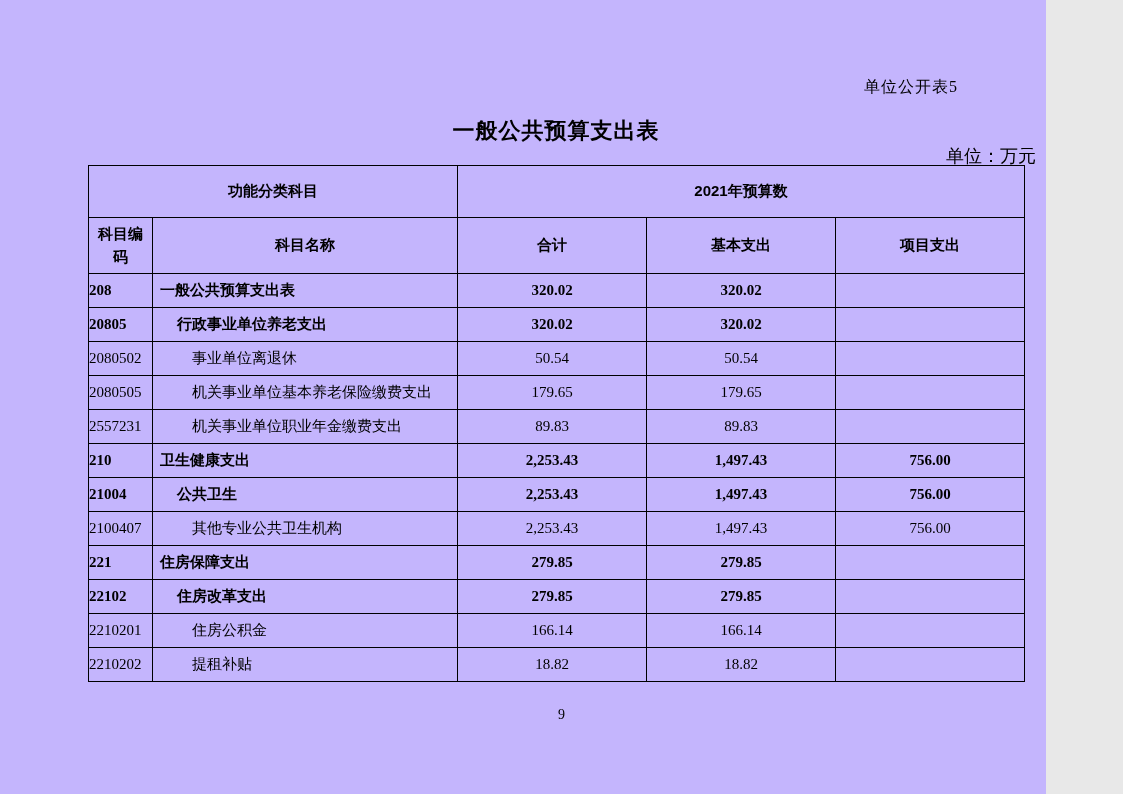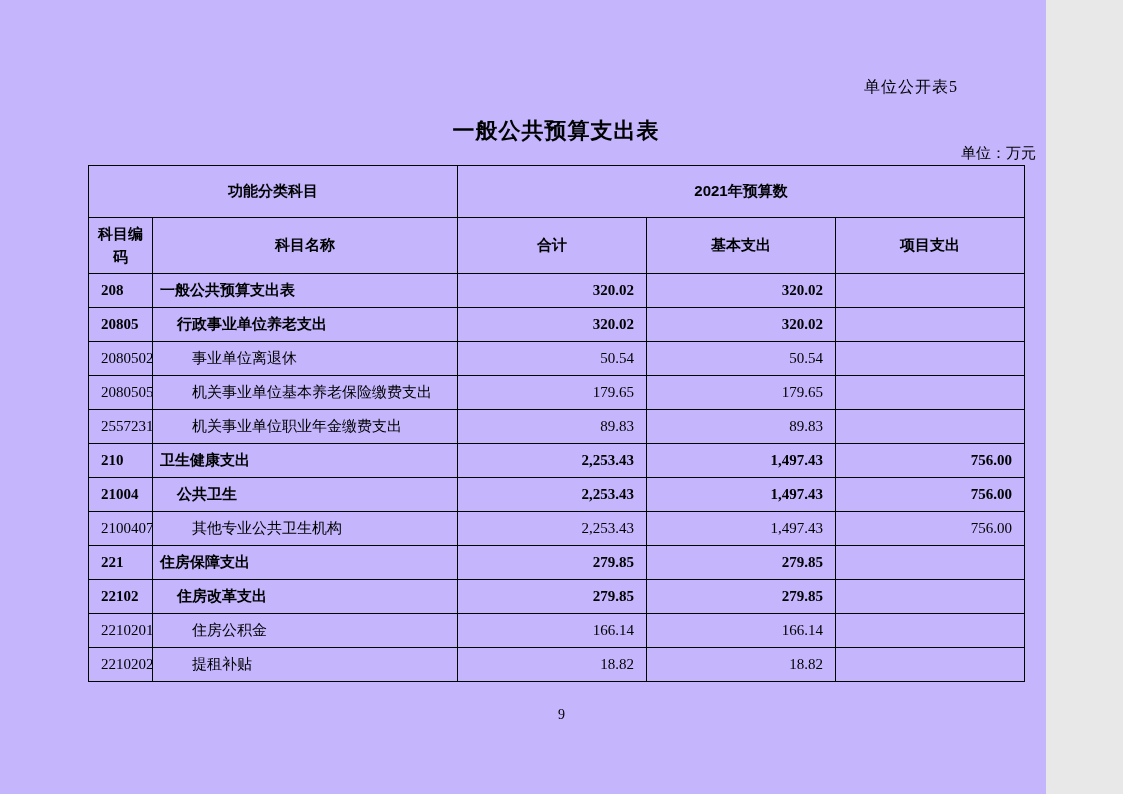--- a/index.html
+++ b/index.html
@@ -30,21 +30,21 @@
     font-weight: bold;
     font-size: 22px;
     letter-spacing: 1px;
   }
   .unit-note {
     position: absolute;
     top: 144px;
     left: 88px;
     width: 948px;
     text-align: right;
-    font-size: 15px;
+    font-size: 18px;
   }
   table.budget {
     position: absolute;
     top: 165px;
     left: 88px;
     width: 936px;
     border-collapse: collapse;
     table-layout: fixed;
     font-size: 15px;
   }
@@ -56,27 +56,27 @@
   table.budget th {
     font-family: "Liberation Sans", "DejaVu Sans", sans-serif;
     font-weight: bold;
     font-size: 15px;
     text-align: center;
     line-height: 1.5;
     padding: 2px 4px;
   }
   tr.hdr-group th { height: 52px; }
   tr.hdr-cols th  { height: 56px; }
-  table.budget td { height: 34px; padding: 2px 12px; }
+  table.budget td { height: 34px; padding: 2px 0; }
   td.code { text-align: left; padding-left: 8px; font-size: 15px; }
   td.name { text-align: left; }
   td.name.lvl1 { padding-left: 7px; }
   td.name.lvl2 { padding-left: 24px; }
   td.name.lvl3 { padding-left: 39px; }
-  td.num { text-align: right; padding-right: 9px; }
+  td.num { text-align: center; padding-right: 9px; }
   tr.bold td { font-weight: bold; }
   .page-number {
     position: absolute;
     top: 707px;
     left: 0;
     width: 1123px;
     text-align: center;
     font-size: 14px;
   }
 </style>

